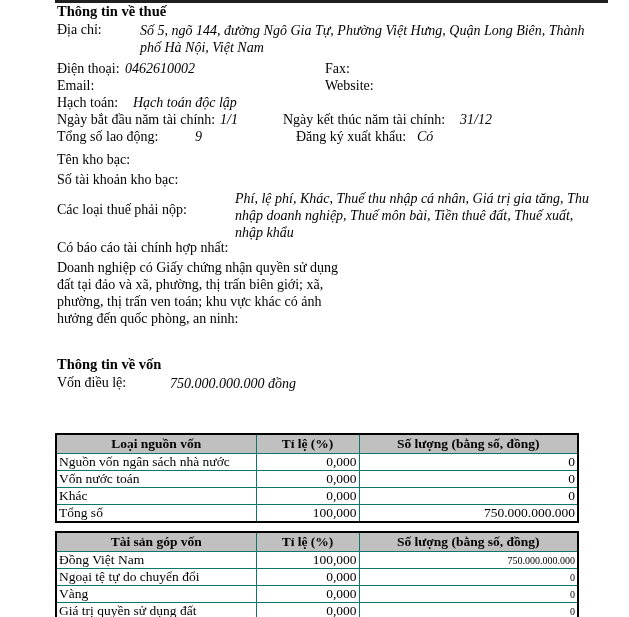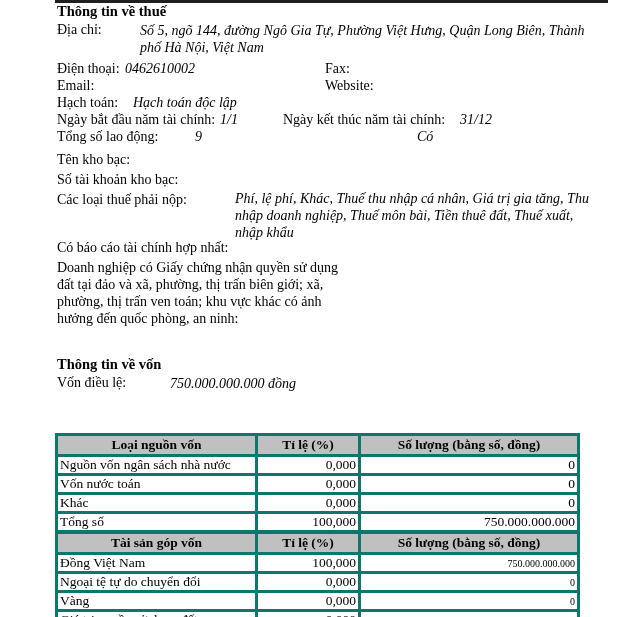--- a/index.html
+++ b/index.html
@@ -18,21 +18,21 @@
   .i { font-style:italic; }
   .sec-title { font-size:14.5px; font-weight:bold; }
 
   table.doc {
     position:absolute; left:55px;
     border-collapse:collapse; table-layout:fixed;
     border:2px solid #000;
     font-family:"Liberation Serif", serif;
     font-size:13.5px; color:#000;
   }
-  table.doc td { border:3px solid #0f766e; overflow:hidden; white-space:nowrap; padding:0 2px; height:15px; vertical-align:middle; }
+  table.doc td { border:1px solid #0f766e; overflow:hidden; white-space:nowrap; padding:0 2px; height:15px; vertical-align:middle; }
   table.doc tr.hdr td { background:#c0c0c0; font-weight:bold; text-align:center; height:18px; }
   table.doc td.num { text-align:right; }
   table.doc.t2 td.amt { font-size:10px; }
 </style>
 </head>
 <body>
 
 <div class="page">
   <div class="topbar"></div>
 
@@ -51,26 +51,27 @@
   <div class="abs" style="left:57px; top:95px;">Hạch toán:</div>
   <div class="abs i" style="left:133px; top:95px;">Hạch toán độc lập</div>
 
   <div class="abs" style="left:57px; top:112px;">Ngày bắt đầu năm tài chính:</div>
   <div class="abs i" style="left:220px; top:112px;">1/1</div>
   <div class="abs" style="left:283px; top:112px;">Ngày kết thúc năm tài chính:</div>
   <div class="abs i" style="left:460px; top:112px;">31/12</div>
 
   <div class="abs" style="left:57px; top:129px;">Tổng số lao động:</div>
   <div class="abs i" style="left:195px; top:129px;">9</div>
+  <div class="abs" style="left:296px; top:129px;">Đăng ký xuất khẩu:</div>
   <div class="abs i" style="left:417px; top:129px;">Có</div>
 
   <div class="abs" style="left:57px; top:152px;">Tên kho bạc:</div>
   <div class="abs" style="left:57px; top:172px;">Số tài khoản kho bạc:</div>
 
-  <div class="abs" style="left:57px; top:192px;text-align:center;">Các loại thuế phải nộp:</div>
+  <div class="abs" style="left:57px; top:202px;text-align:center;">Các loại thuế phải nộp:</div>
   <div class="wrap i" style="left:235px; top:190px; width:358px;">Phí, lệ phí, Khác, Thuế thu nhập cá nhân, Giá trị gia tăng, Thu nhập doanh nghiệp, Thuế môn bài, Tiền thuê đất, Thuế xuất, nhập khẩu</div>
 
   <div class="abs" style="left:57px; top:240px;">Có báo cáo tài chính hợp nhất:</div>
 
   <div class="wrap" style="left:57px; top:259px; width:288px;">Doanh nghiệp có Giấy chứng nhận quyền sử dụng đất tại đảo và xã, phường, thị trấn biên giới; xã, phường, thị trấn ven toán; khu vực khác có ảnh hưởng đến quốc phòng, an ninh:</div>
 
   <div class="abs sec-title" style="left:57px; top:356px;">Thông tin về vốn</div>
 
   <div class="abs" style="left:57px; top:375px;">Vốn điều lệ:</div>
   <div class="wrap i" style="left:170px; top:375px; width:140px;">750.000.000.000 đồng</div>

